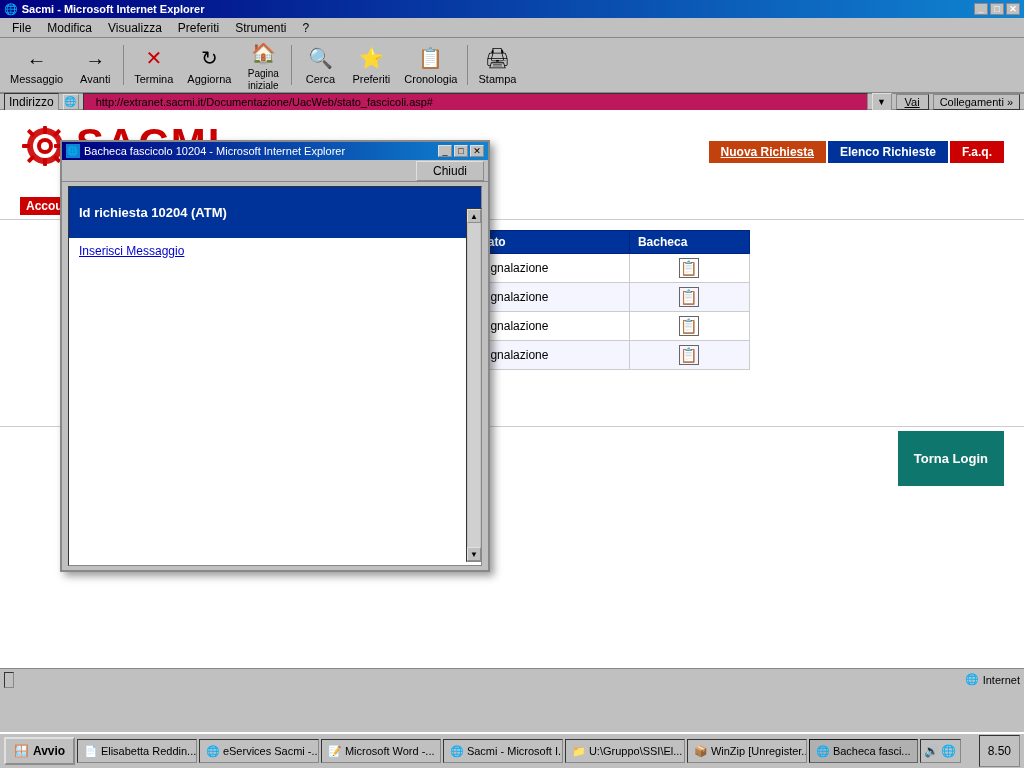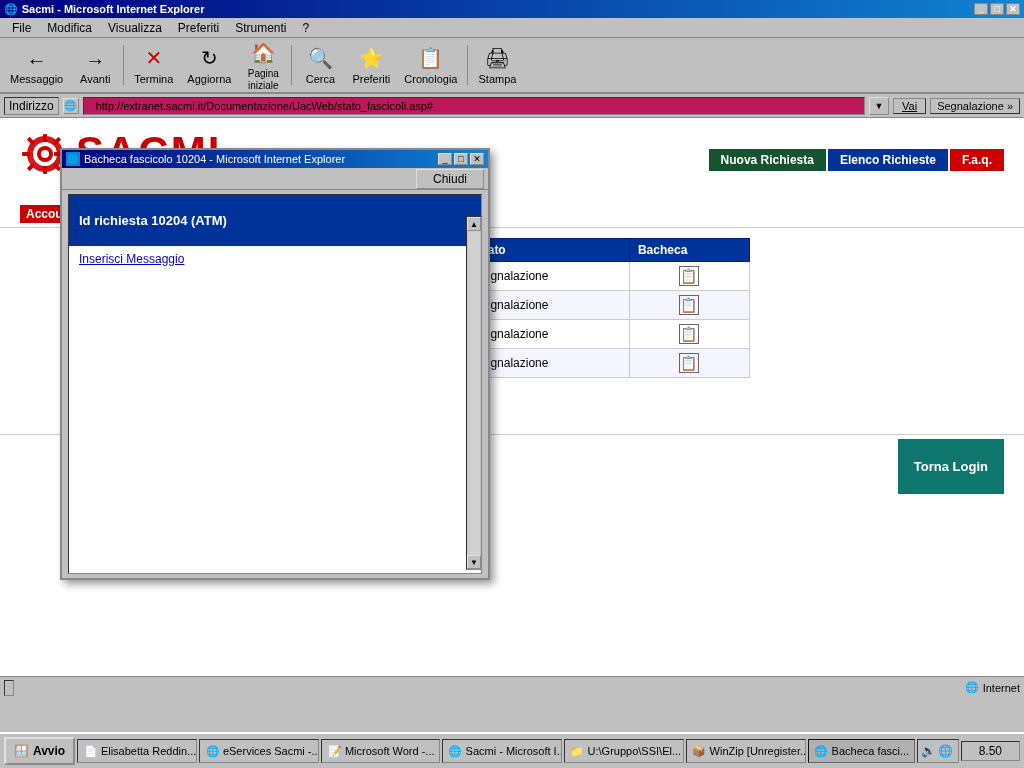--- a/index.html
+++ b/index.html
@@ -84,21 +84,21 @@
     .toolbar-separator {
       width: 1px;
       height: 40px;
       background: #888;
       margin: 0 2px;
     }
 
     
     .address-bar {
       background: #c0c0c0;
-      height: 24px;
+      height: 16px;
       display: flex;
       align-items: center;
       padding: 2px 4px;
       border-bottom: 1px solid #888;
       gap: 4px;
     }
     .address-label {
       font-size: 12px;
       padding: 0 4px;
       background: #c0c0c0;
@@ -207,22 +207,22 @@
       overflow: hidden;
       white-space: nowrap;
     }
     .taskbar-item.active {
       border: 1px inset #666;
       background: #b0b0b0;
     }
     .taskbar-time {
       margin-left: auto;
       border: 1px inset #888;
-      height: 20px;
-      padding: 0 17px;
+      height: 32px;
+      padding: 0 8px;
       display: flex;
       align-items: center;
       font-size: 12px;
     }
     .taskbar-icons {
       display: flex;
       align-items: center;
       gap: 2px;
       border: 1px inset #888;
       height: 24px;
@@ -262,21 +262,21 @@
       gap: 2px;
       align-items: center;
     }
     .nav-btn {
       padding: 4px 12px;
       font-size: 12px;
       font-weight: bold;
       cursor: pointer;
       border: none;
     }
-    .nav-btn-red { background: #14532d; color: white; }
+    .nav-btn-red { background: #c2410c; color: white; text-decoration: underline; }
     .nav-btn-blue { background: #003399; color: white; }
     .nav-btn-red2 { background: #cc0000; color: white; }
 
     .sacmi-account-bar {
       background: white;
       padding: 4px 20px;
       display: flex;
       gap: 20px;
       border-bottom: 1px solid #ccc;
     }
@@ -573,21 +573,21 @@
 <div class="address-bar">
   <div class="address-label">
     <span>Indirizzo</span>
   </div>
   <div style="width:16px; height:16px; background:#c0c0c0; border:1px outset #e0e0e0; display:flex; align-items:center; justify-content:center; font-size:10px;">🌐</div>
   <div class="address-input">
     <span style="font-size:11px;">http://extranet.sacmi.it/Documentazione/UacWeb/stato_fascicoli.asp#</span>
   </div>
   <div style="width:20px; height:18px; background:#c0c0c0; border:1px outset #e0e0e0; display:flex; align-items:center; justify-content:center; font-size:9px;">▼</div>
   <div class="address-go">Vai</div>
-  <div class="address-links">Segnalazione »</div>
+  <div class="address-links">Collegamenti »</div>
 </div>
 
 <div class="content-area" style="height: 558px; overflow: hidden;">
   <div class="sacmi-page">
 
     <div class="sacmi-header header-bg">
 
       <div class="watermark">eServicz</div>
 
       <div class="sacmi-logo-row">

